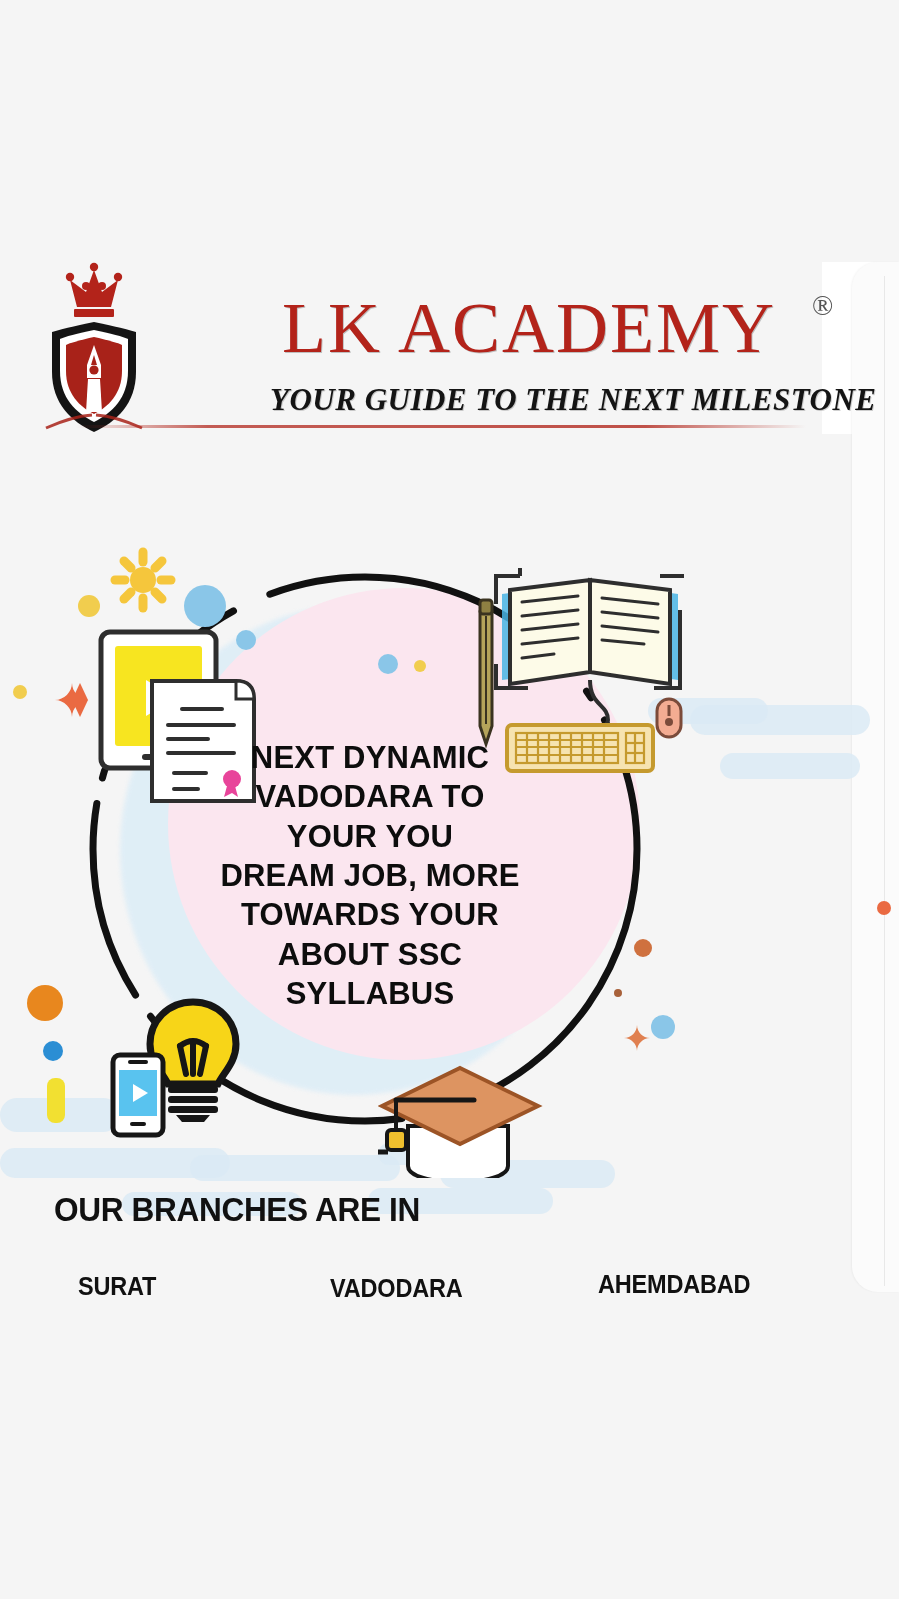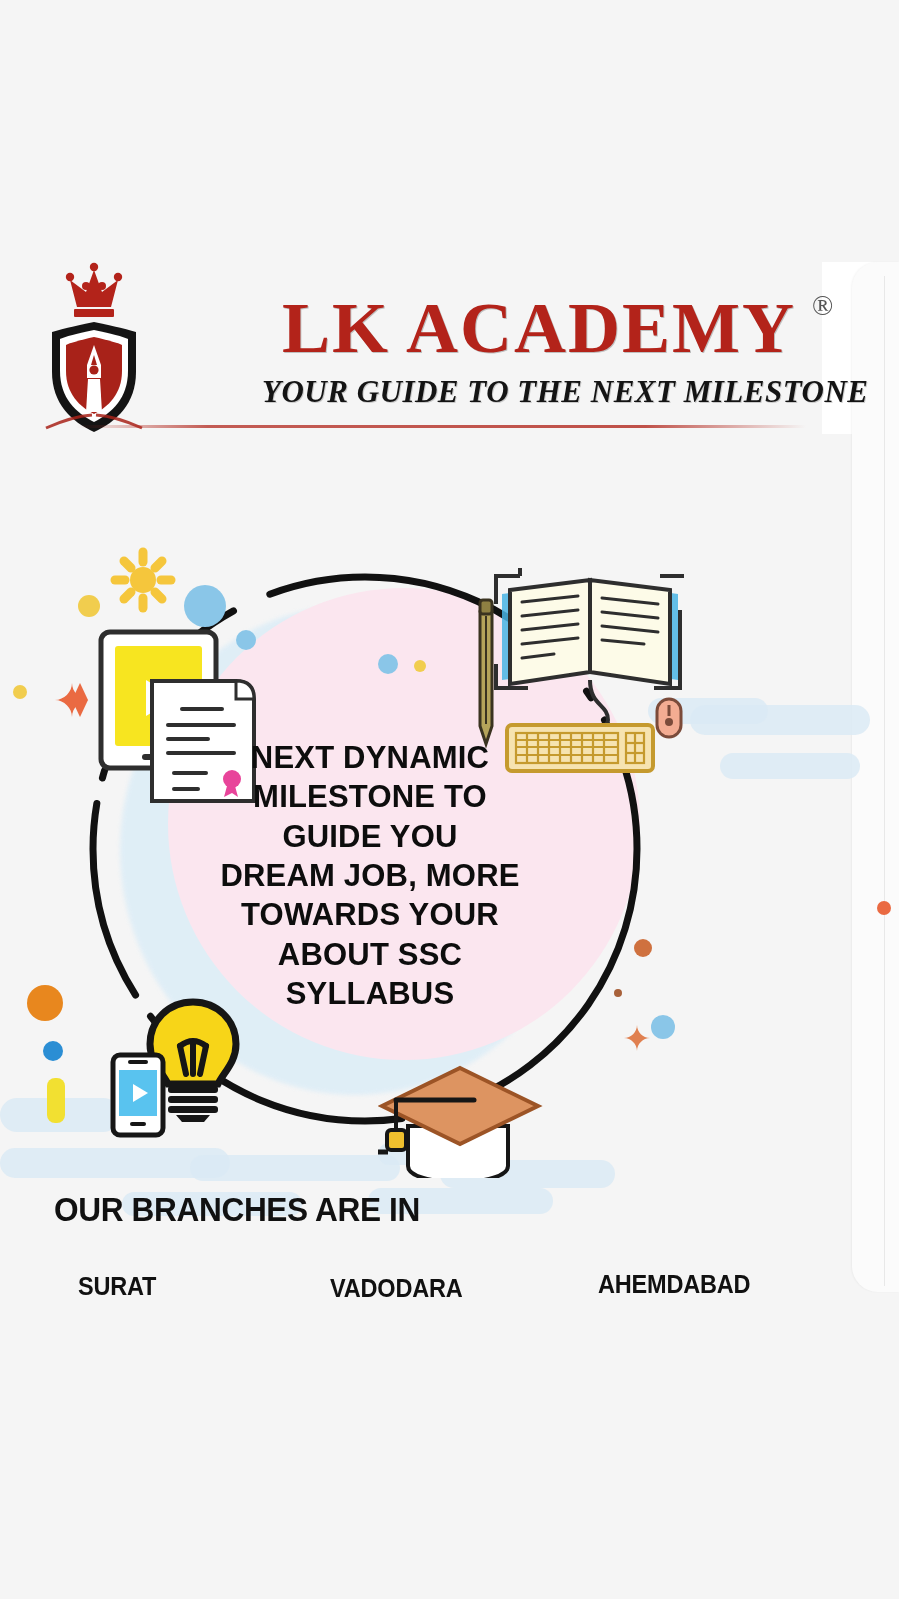--- a/index.html
+++ b/index.html
@@ -64,21 +64,21 @@
   }
   .logo-text-wrap {
     position: absolute;
     left: 198px;
     top: 12px;
     width: 604px;
     height: 170px;
   }
   .logo-title {
     font-family: "Liberation Serif", serif;
-    font-weight: bold;
+    font-weight: normal;
     font-size: 72px;
     letter-spacing: 2px;
     color: #b3231a;
     line-height: 1;
     margin: 0;
     padding: 30px 0 0 48px;
     white-space: nowrap;
     text-shadow: 1px 1px 0 rgba(0,0,0,0.22);
   }
   .logo-reg {
@@ -89,21 +89,21 @@
     font-size: 28px;
     color: #555;
   }
   .logo-tagline {
     font-family: "Liberation Serif", serif;
     font-style: italic;
     font-weight: bold;
     font-size: 31px;
     letter-spacing: 0.5px;
     color: #141414;
-    margin: 0;
+    margin: 8px;
     padding: 10px 0 0 28px;
     white-space: nowrap;
     text-shadow: 1px 1px 0 rgba(0,0,0,0.18);
   }
   .logo-underline {
     position: absolute;
     left: 40px;
     top: 175px;
     width: 730px;
     height: 3px;
@@ -415,22 +415,22 @@
       <line x1="18" y1="52" x2="96" y2="52" stroke="#161616" stroke-width="5" stroke-linecap="round"></line>
       <path d="M18 52 L18 82" fill="none" stroke="#161616" stroke-width="4"></path>
       <rect x="9" y="82" width="19" height="20" rx="4" fill="#f0c02e" stroke="#161616" stroke-width="4"></rect>
       <line x1="0" y1="104" x2="10" y2="104" stroke="#161616" stroke-width="5"></line>
     </svg>
 
   </div>
 
   <div class="headline">
     <span>NEXT DYNAMIC</span>
-    <span>MILESTONE TO</span>
-    <span>GUIDE YOU</span>
+    <span>VADODARA TO</span>
+    <span>YOUR YOU</span>
     <span>DREAM JOB, MORE</span>
     <span>TOWARDS YOUR</span>
     <span>ABOUT SSC</span>
     <span>SYLLABUS</span>
   </div>
 
   <div class="branches-title">OUR BRANCHES ARE IN</div>
   <div class="branch branch-0">SURAT</div>
   <div class="branch branch-1">VADODARA</div>
   <div class="branch branch-2">AHEMDABAD</div>

